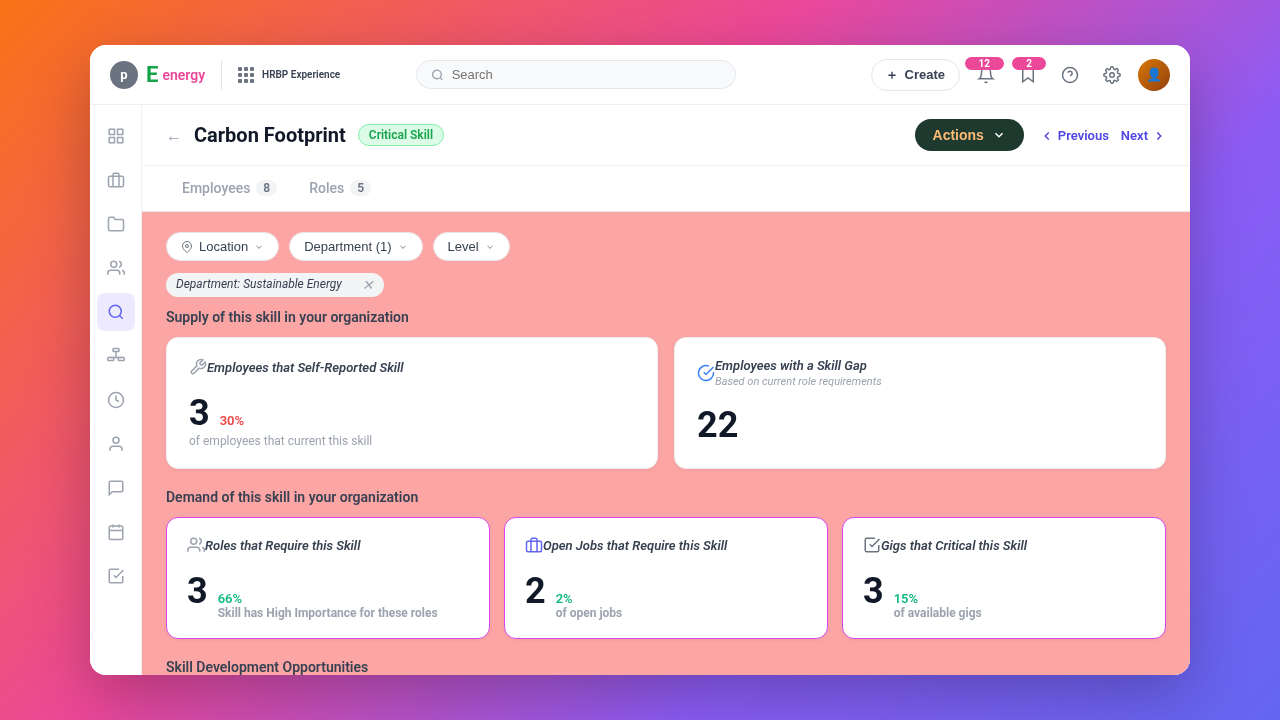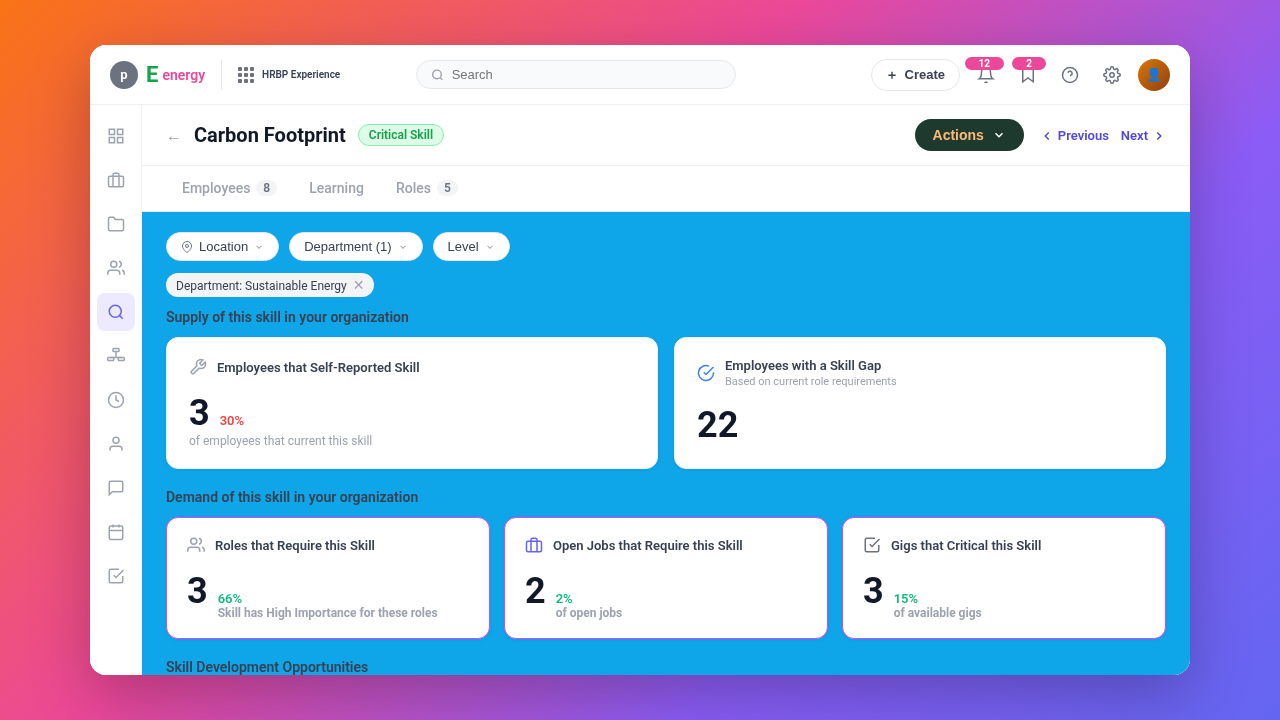--- a/index.html
+++ b/index.html
@@ -312,21 +312,21 @@
       border-radius: 10px;
       padding: 1px 7px;
       font-size: 12px;
       font-weight: 600;
     }
     
     .content-body {
       flex: 1;
       overflow-y: auto;
       padding: 20px 24px;
-      background: #0ea5e9;
+      background: #fca5a5;
     }
     
     .filters {
       display: flex;
       align-items: center;
       gap: 10px;
       margin-bottom: 12px;
     }
     .filter-btn {
       display: flex;
@@ -335,27 +335,28 @@
       background: #fff;
       border: 1px solid #e5e7eb;
       border-radius: 20px;
       padding: 6px 14px;
       font-size: 13px;
       color: #374151;
       cursor: pointer;
     }
     .active-filter-tag {
       display: flex;
-      align-items: flex-end;
-      gap: 6px;
+      align-items: flex-start;
+      gap: 20px;
       background: #f3f4f6;
       border-radius: 14px;
       padding: 4px 10px;
       font-size: 12px;
       color: #374151;
+      font-style: italic;
     }
     .remove-tag {
       cursor: pointer;
       color: #9ca3af;
       font-size: 14px;
     }
     
     .section-heading {
       font-size: 14px;
       font-weight: 600;
@@ -372,22 +373,22 @@
       background: #fff;
       border-radius: 12px;
       padding: 20px 22px;
       flex: 1;
       border: 1px solid #f0f0f0;
       box-shadow: 0 1px 4px rgba(0,0,0,0.05);
     }
     .card-header {
       display: flex;
       align-items: center;
-      gap: 10px;
       margin-bottom: 16px;
+      font-style: italic;
     }
     .card-title {
       font-size: 13px;
       font-weight: 600;
       color: #374151;
     }
     .card-subtitle {
       font-size: 11px;
       color: #9ca3af;
       margin-top: 2px;
@@ -603,23 +604,20 @@
                 </svg>
             </span>
           </div>
         </div>
       </div>
 
       <div class="tabs">
         <div class="tab">
           <span>Employees</span>
           <span class="tab-count">8</span>
-        </div>
-        <div class="tab">
-          <span>Learning</span>
         </div>
         <div class="tab">
           <span>Roles</span>
           <span class="tab-count">5</span>
         </div>
       </div>
 
       <div class="content-body">
 
         <div class="filters">

